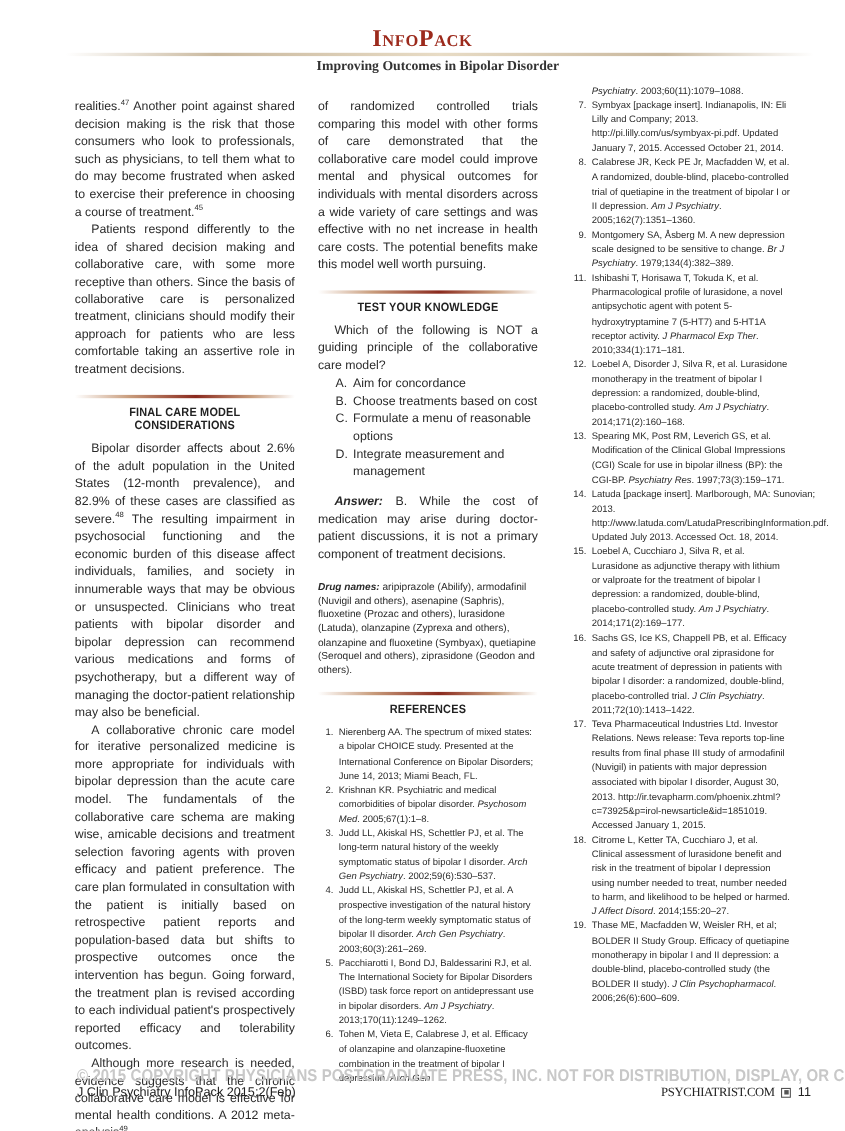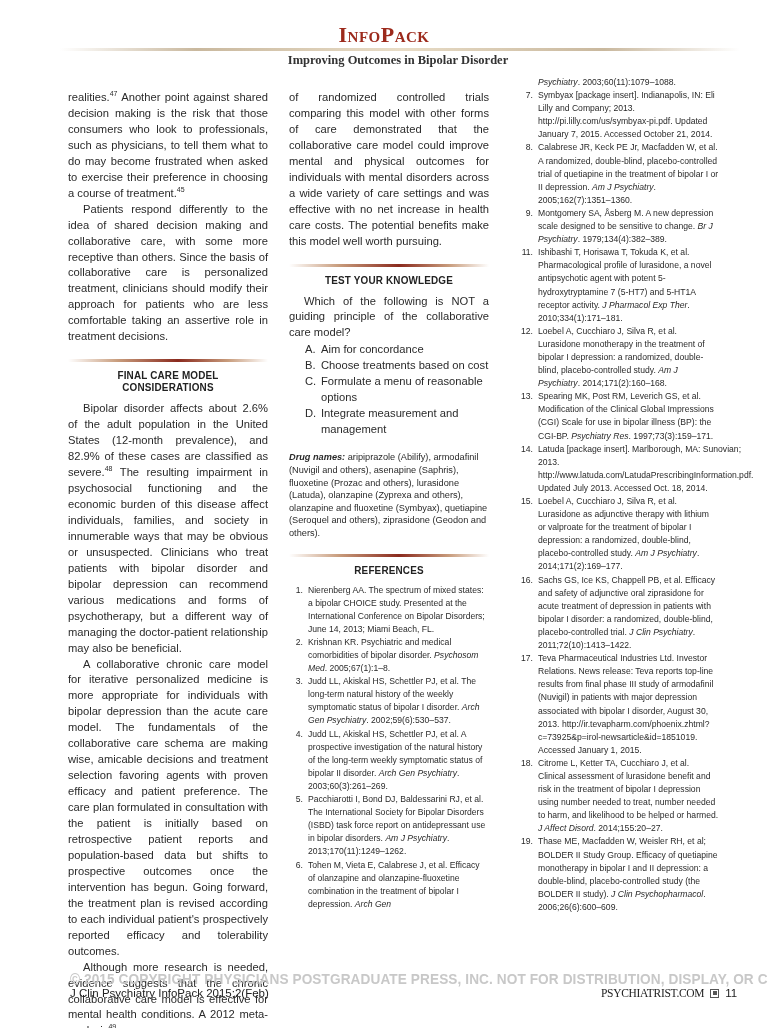--- a/index.html
+++ b/index.html
@@ -79,20 +79,21 @@
       </li>
     <li>
         <span class="letter">C.</span>
         <span>Formulate a menu of reasonable options</span>
       </li>
     <li>
         <span class="letter">D.</span>
         <span>Integrate measurement and management</span>
       </li>
   </ul>
+  <p class="body-text indent answer"><b>Answer:</b><span> B. While the cost of medication may arise during doctor-patient discussions, it is not a primary component of treatment decisions.</span></p>
   <p class="drugs"><b>Drug names:</b><span> aripiprazole (Abilify), armodafinil (Nuvigil and others), asenapine (Saphris), fluoxetine (Prozac and others), lurasidone (Latuda), olanzapine (Zyprexa and others), olanzapine and fluoxetine (Symbyax), quetiapine (Seroquel and others), ziprasidone (Geodon and others).</span></p>
   <div class="section-rule"></div>
   <div class="section-title">REFERENCES</div>
   <ol class="refs">
     <li>
         <span class="num">1.</span>
         <span class="txt"><span>Nierenberg AA. The spectrum of mixed states: a bipolar CHOICE study. Presented at the International Conference on Bipolar Disorders; June 14, 2013; Miami Beach, FL.</span><i></i><span></span></span>
       </li>
     <li>
         <span class="num">2.</span>
@@ -134,21 +135,21 @@
     <li>
         <span class="num">9.</span>
         <span class="txt"><span>Montgomery SA, Åsberg M. A new depression scale designed to be sensitive to change. </span><i>Br J Psychiatry</i><span>. 1979;134(4):382–389.</span></span>
       </li>
     <li>
         <span class="num">11.</span>
         <span class="txt"><span>Ishibashi T, Horisawa T, Tokuda K, et al. Pharmacological profile of lurasidone, a novel antipsychotic agent with potent 5-hydroxytryptamine 7 (5-HT7) and 5-HT1A receptor activity. </span><i>J Pharmacol Exp Ther</i><span>. 2010;334(1):171–181.</span></span>
       </li>
     <li>
         <span class="num">12.</span>
-        <span class="txt"><span>Loebel A, Cucchiaro J, Silva R, et al. Lurasidone monotherapy in the treatment of bipolar I depression: a randomized, double-blind, placebo-controlled study. </span><i>Am J Psychiatry</i><span>. 2014;171(2):160–168.</span></span>
+        <span class="txt"><span>Loebel A, Disorder J, Silva R, et al. Lurasidone monotherapy in the treatment of bipolar I depression: a randomized, double-blind, placebo-controlled study. </span><i>Am J Psychiatry</i><span>. 2014;171(2):160–168.</span></span>
       </li>
     <li>
         <span class="num">13.</span>
         <span class="txt"><span>Spearing MK, Post RM, Leverich GS, et al. Modification of the Clinical Global Impressions (CGI) Scale for use in bipolar illness (BP): the CGI-BP. </span><i>Psychiatry Res</i><span>. 1997;73(3):159–171.</span></span>
       </li>
     <li>
         <span class="num">14.</span>
         <span class="txt"><span>Latuda [package insert]. Marlborough, MA: Sunovian; 2013. http://www.latuda.com/LatudaPrescribingInformation.pdf. Updated July 2013. Accessed Oct. 18, 2014.</span><i></i><span></span></span>
       </li>
     <li>

